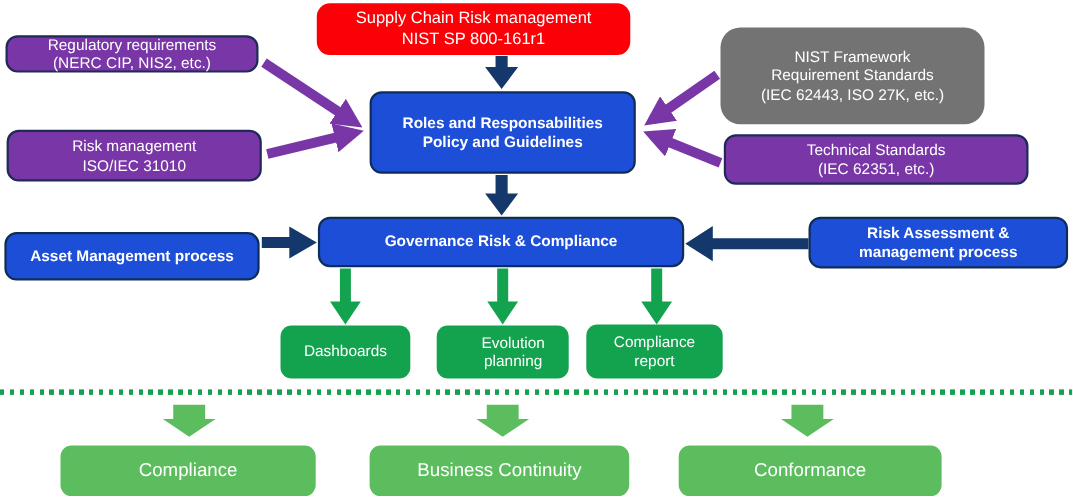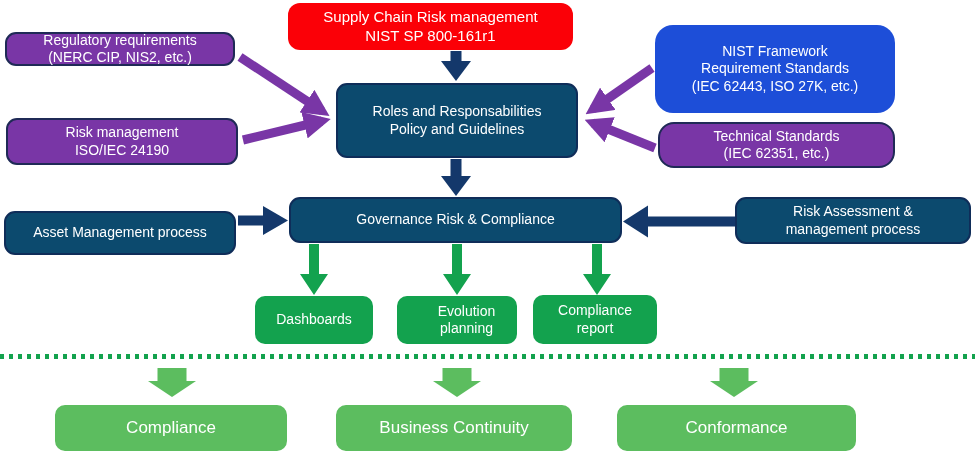--- a/index.html
+++ b/index.html
@@ -8,34 +8,34 @@
     font-family:"Liberation Sans",sans-serif;overflow:hidden;
   }
   .arrow-layer{position:absolute;left:0;top:0;width:975px;height:457px;z-index:1;}
   .node{
     position:absolute;z-index:2;box-sizing:border-box;
     display:flex;align-items:center;justify-content:center;text-align:center;
     color:#ffffff;white-space:pre-line;line-height:1.22;
   }
   .red    {background:#FB0007;border-radius:12px;font-size:15px;}
   .purple {background:#7936A6;border:2.5px solid #1F2A56;border-radius:11px;font-size:14px;}
-  .purple-plain{background:#1d4ed8;border:none;border-radius:18px;font-size:14px;}
-  .navy   {background:#0c4a6e;border:2.5px solid #0F2D59;border-radius:11px;font-size:14px;}
+  .purple-plain{background:#737373;border:none;border-radius:18px;font-size:14px;}
+  .navy   {background:#1d4ed8;border:2.5px solid #0F2D59;border-radius:11px;font-size:14px;font-weight:bold;}
   .green  {background:#13A24E;border:none;border-radius:10px;font-size:14px;}
   .lgreen {background:#5CBD5F;border:3px solid #ffffff;border-radius:13px;font-size:17px;}
   .dotted-line{
     position:absolute;left:0;top:354px;width:975px;height:5px;z-index:1;
     background:repeating-linear-gradient(90deg,#13A24E 0 4px,transparent 4px 9px);
   }
   
   #n-top        {left:288px;top:3px;  width:285px;height:47px;}
   #n-reg        {left:5px;  top:32px; width:230px;height:34px;}
   #n-riskmgmt   {left:6px;  top:118px;width:232px;height:47px;}
   #n-nistfw     {left:655px;top:25px; width:240px;height:88px;}
-  #n-tech       {left:658px;top:122px;width:237px;height:46px;border-radius:16px;}
+  #n-tech       {left:658px;top:122px;width:277px;height:46px;}
   #n-roles      {left:336px;top:83px; width:242px;height:75px;}
   #n-asset      {left:4px;  top:199px;width:232px;height:44px;margin-top:12px;}
   #n-grc        {left:289px;top:197px;width:333px;height:46px;}
   #n-riskassess {left:735px;top:197px;width:236px;height:47px;}
   #n-dash       {left:255px;top:296px;width:118px;height:48px;}
   #n-evo        {left:397px;top:296px;width:120px;height:48px;padding-left:19px;}
   #n-creport    {left:533px;top:295px;width:124px;height:49px;}
   #n-compliance {left:52px; top:402px;width:238px;height:52px;}
   #n-bizcont    {left:333px;top:402px;width:242px;height:52px;}
   #n-conform    {left:614px;top:402px;width:245px;height:52px;}
@@ -73,21 +73,21 @@
   </svg>
 
   <div class="dotted-line"></div>
 
   <div id="n-top" class="node red">Supply Chain Risk management
 NIST SP 800-161r1</div>
 
   <div id="n-reg" class="node purple">Regulatory requirements
 (NERC CIP, NIS2, etc.)</div>
   <div id="n-riskmgmt" class="node purple">Risk management
-ISO/IEC 24190</div>
+ISO/IEC 31010</div>
 
   <div id="n-nistfw" class="node purple-plain">NIST Framework
 Requirement Standards
 (IEC 62443, ISO 27K, etc.)</div>
   <div id="n-tech" class="node purple">Technical Standards
 (IEC 62351, etc.)</div>
 
   <div id="n-roles" class="node navy">Roles and Responsabilities
 Policy and Guidelines</div>
 

